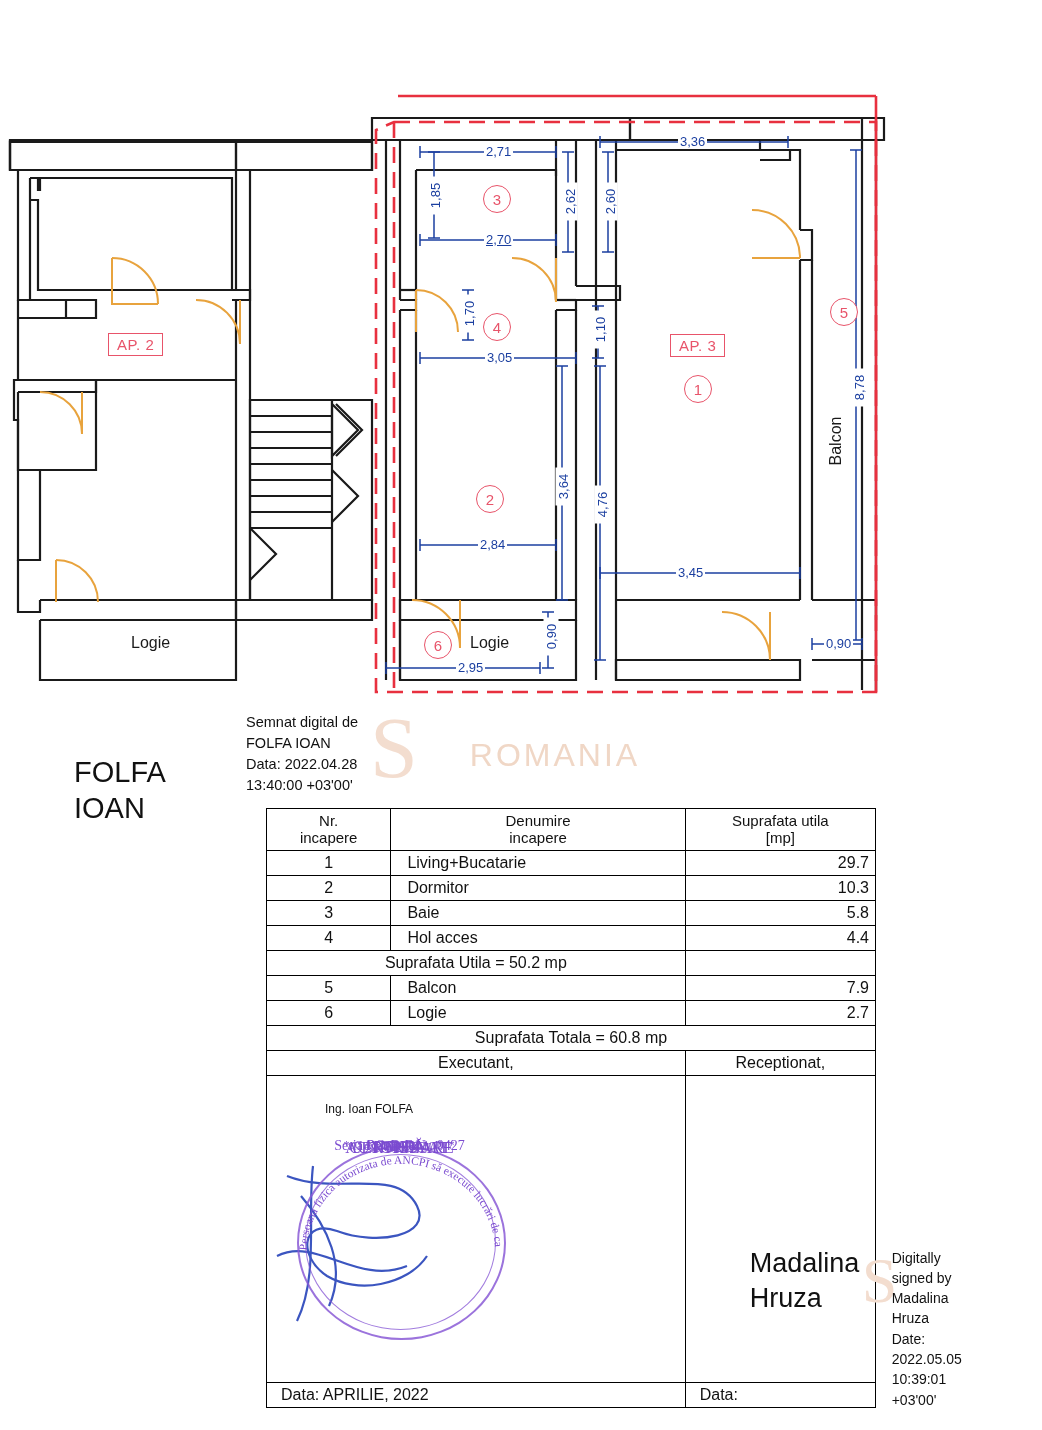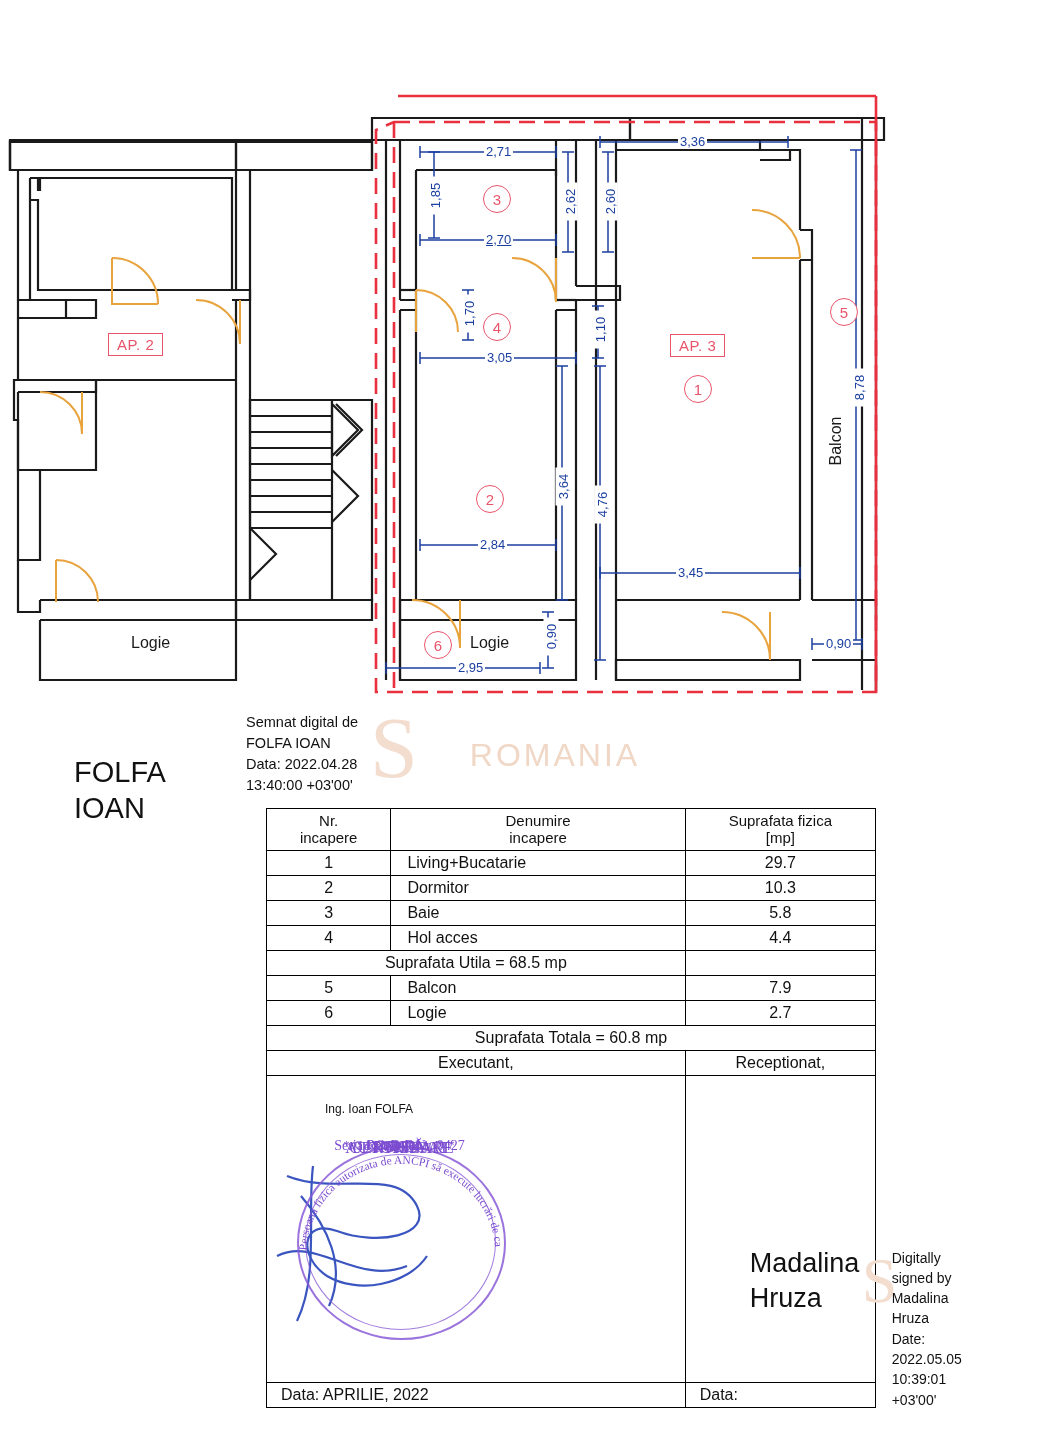--- a/index.html
+++ b/index.html
@@ -24,21 +24,21 @@
   
   #wm{position:absolute;left:390px;top:700px;width:330px;height:110px;color:#f0d7c6;font-size:32px;letter-spacing:3px;display:flex;align-items:center;justify-content:center;}
   #wm-swirl{position:absolute;left:370px;top:698px;width:140px;height:110px;color:#f3ddcf;font-size:86px;font-family:"Liberation Serif",serif;}
 
   
   #tbl{position:absolute;left:266px;top:808px;width:610px;border-collapse:collapse;}
   #tbl td,#tbl th{border:1.6px solid #000;font-size:16px;padding:3px 6px;font-weight:normal;}
   #tbl th{font-size:15px;line-height:1.15;text-align:center;}
   .c-nr{width:118px;text-align:center;}
   .c-name{width:290px;padding-left:16px !important;}
-  .c-area{width:188px;text-align:center;}
+  .c-area{width:188px;text-align:right;}
   .sumrow td{text-align:center;font-weight:bold;font-size:16px;}
   .hdr2{text-align:center;font-weight:bold;}
   .sign-cell{height:300px;vertical-align:top;position:relative;}
   .exec-name{position:absolute;left:30px;top:26px;font-size:12px;margin-left:28px;}
   .data-row td{font-weight:bold;font-size:16px;padding-left:14px !important;}
 
   
   #stamp{position:absolute;left:20px;top:62px;width:240px;height:215px;}
   #stamp .ring{position:absolute;left:10px;top:8px;width:205px;height:190px;border:2px solid #8a5bd6;border-radius:50%;opacity:.85;}
   #stamp .ring2{position:absolute;left:18px;top:16px;width:189px;height:174px;border:1.2px solid #8a5bd6;border-radius:50%;opacity:.8;}
@@ -257,21 +257,21 @@
 Data: 2022.04.28
 13:40:00 +03'00'</div>
 
 <table id="tbl">
   <tbody>
       <tr>
     <th class="c-nr" style="white-space:pre-line;">Nr.
 incapere</th>
     <th class="c-name" style="white-space:pre-line;text-align:center;padding-left:6px !important;">Denumire
 incapere</th>
-    <th class="c-area" style="white-space:pre-line;">Suprafata fizica
+    <th class="c-area" style="white-space:pre-line;">Suprafata utila
 [mp]</th>
   </tr>
   <tr>
     <td class="c-nr">1</td>
     <td class="c-name">Living+Bucatarie</td>
     <td class="c-area">29.7</td>
   </tr>
   <tr>
     <td class="c-nr">2</td>
     <td class="c-name">Dormitor</td>
@@ -281,21 +281,21 @@
     <td class="c-nr">3</td>
     <td class="c-name">Baie</td>
     <td class="c-area">5.8</td>
   </tr>
   <tr>
     <td class="c-nr">4</td>
     <td class="c-name">Hol  acces</td>
     <td class="c-area">4.4</td>
   </tr>
   <tr class="sumrow">
-    <td colspan="2">Suprafata Utila = 68.5 mp</td>
+    <td colspan="2">Suprafata Utila = 50.2 mp</td>
     <td></td>
   </tr>
   <tr>
     <td class="c-nr">5</td>
     <td class="c-name">Balcon</td>
     <td class="c-area">7.9</td>
   </tr>
   <tr>
     <td class="c-nr">6</td>
     <td class="c-name">Logie</td>

